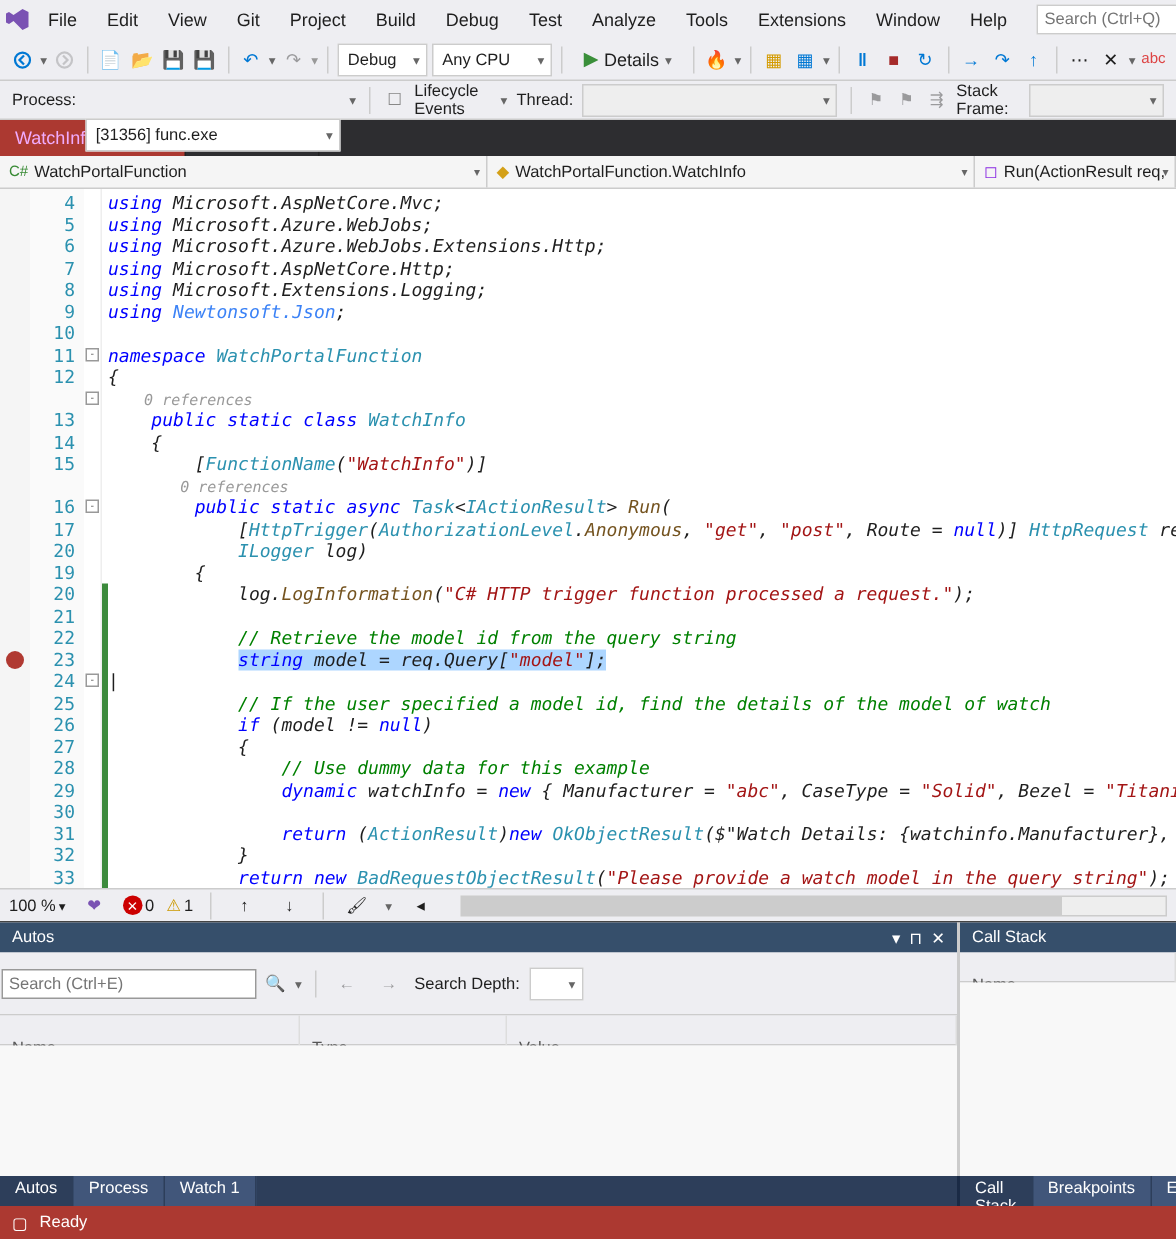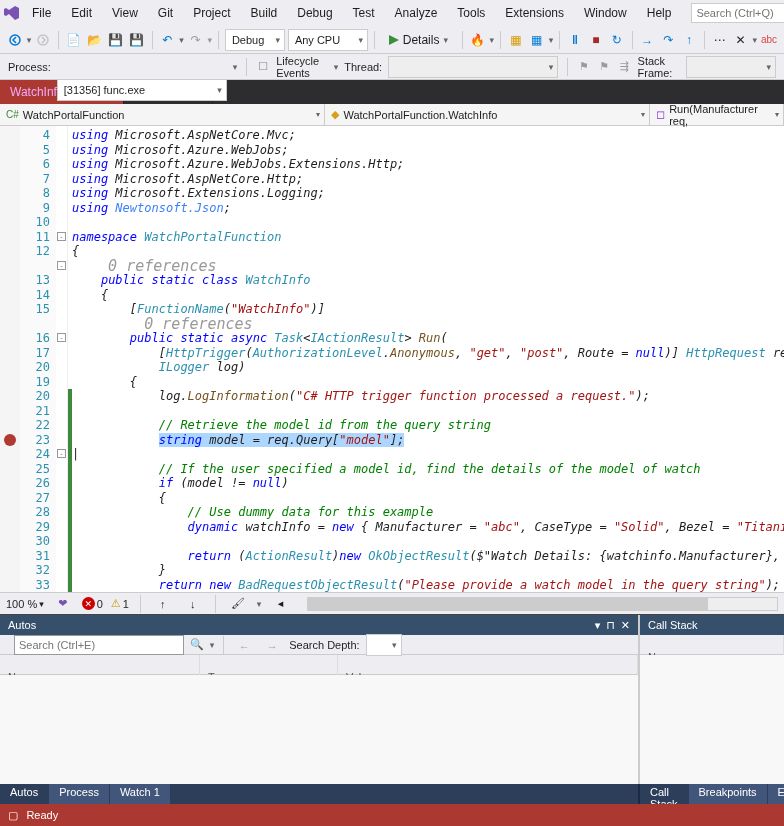--- a/index.html
+++ b/index.html
@@ -47,42 +47,42 @@
 .outline-box { position: absolute; left: 1px; width: 9px; height: 9px; border: 1px solid #999; background: #fff; font-size: 7px; text-align: center; line-height: 7px; color: #666; }
 .change-col { width: 4px; background: #fff; }
 .change-bar { position: absolute; width: 4px; background: #3c8a3c; }
 .code { flex: 1; font-family: Consolas, monospace; font-size: 12px; line-height: 14.5px; white-space: pre; padding-top: 2px; overflow: hidden; position: relative; font-style: italic; }
 .code .line { height: 14.5px; }
 .kw { color: #0000ff; }
 .type { color: #2b91af; }
 .str { color: #a31515; }
 .cm { color: #008000; }
 .mth { color: #74531f; }
-.ref { color: #999; font-size: 15px; }
+.ref { color: #999; font-size: 10px; }
 .hl { background: #add6ff; }
 .breakpoint { position: absolute; width: 12px; height: 12px; background: #b03931; border-radius: 50%; left: 4px; }
 .gray { color: #3b82f6; }
 
 
 .editor-footer { height: 22px; display: flex; align-items: center; background: #eeeef2; border-top: 1px solid #ccc; padding: 0 6px; gap: 8px; font-size: 11px; }
 .ef-zoom { display: flex; align-items: center; gap: 2px; }
 .ef-err { display: flex; align-items: center; gap: 2px; }
 .err-badge { background: #c00; color: #fff; border-radius: 50%; width: 13px; height: 13px; display: inline-flex; align-items: center; justify-content: center; font-size: 9px; }
 .warn-badge { color: #c90; }
 .hscroll { flex: 1; height: 14px; background: #eee; border: 1px solid #ccc; position: relative; margin-left: 8px; }
 .hscroll-thumb { position: absolute; left: 0; width: 400px; height: 12px; background: #ccc; }
 
 
 .panels { flex: 0 0 170px; display: flex; border-top: 1px solid #444; }
 .panel { display: flex; flex-direction: column; }
 .panel.autos { flex: 0 0 640px; border-right: 2px solid #ccc; }
 .panel.callstack { flex: 1; }
 .panel-title { height: 20px; background: #364f6b; color: #fff; display: flex; align-items: center; padding: 0 8px; font-size: 11px; justify-content: space-between; }
 .panel-title .tools { display: flex; gap: 6px; }
-.panel-toolbar { height: 20px; display: flex; align-items: center; background: #eeeef2; padding: 0 14px; gap: 6px; border-bottom: 1px solid #ccc; font-size: 11px; }
+.panel-toolbar { height: 42px; display: flex; align-items: center; background: #eeeef2; padding: 0 1px; gap: 6px; border-bottom: 1px solid #ccc; font-size: 11px; }
 .panel-toolbar input { width: 170px; height: 20px; border: 1px solid #999; padding: 0 4px; font-size: 11px; }
 .panel-headers { height: 20px; display: flex; background: #eeeef2; border-bottom: 1px solid #ccc; font-size: 11px; color: #555; }
 .panel-headers .col { padding: 16px 8px; border-right: 1px solid #ddd; }
 .panel-body { flex: 1; background: #f8f8f8; }
 
 
 .bottom-tabs { height: 20px; display: flex; background: #2d3e5a; color: #fff; font-size: 11px; }
 .bottom-tabs .btab { padding: 2px 10px; cursor: pointer; background: #41567a; border-right: 1px solid #2d3e5a; }
 .bottom-tabs .btab.active { background: #2d3e5a; }
 .bottom-tabs-row { display: flex; }
@@ -213,21 +213,21 @@
   <div class="nav-drop" style="flex:0 0 325px">
     <span style="color:#388a34;font-size:10px">C#</span>
     <span>WatchPortalFunction</span>
   </div>
   <div class="nav-drop" style="flex:0 0 325px">
     <span style="color:#d4a017">◆</span>
     <span>WatchPortalFunction.WatchInfo</span>
   </div>
   <div class="nav-drop">
     <span style="color:#8a2be2">◻</span>
-    <span>Run(Manufacturer req,</span>
+    <span>Run(ActionResult req,</span>
   </div>
 </div>
 
 <div class="editor-wrap">
   <div class="editor-body">
     <div class="margin" id="glyph-margin">
         <div class="breakpoint" style="top: 307.5px;"></div>
       </div>
     <div class="gutter" id="gutter">
         <div class="ln">4</div>

